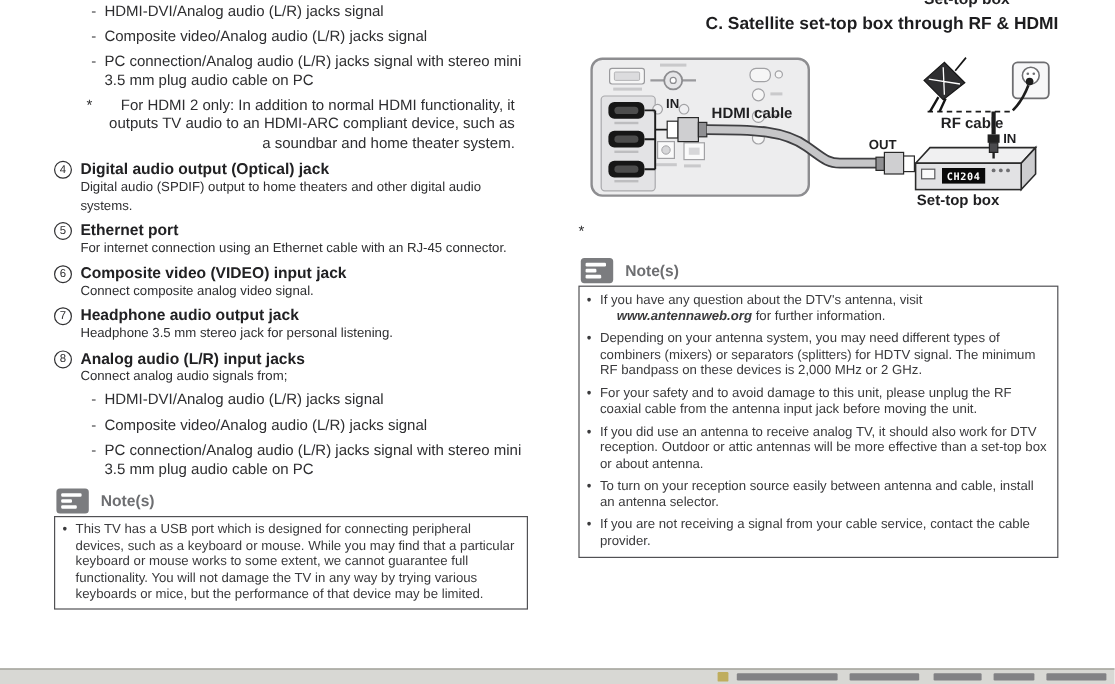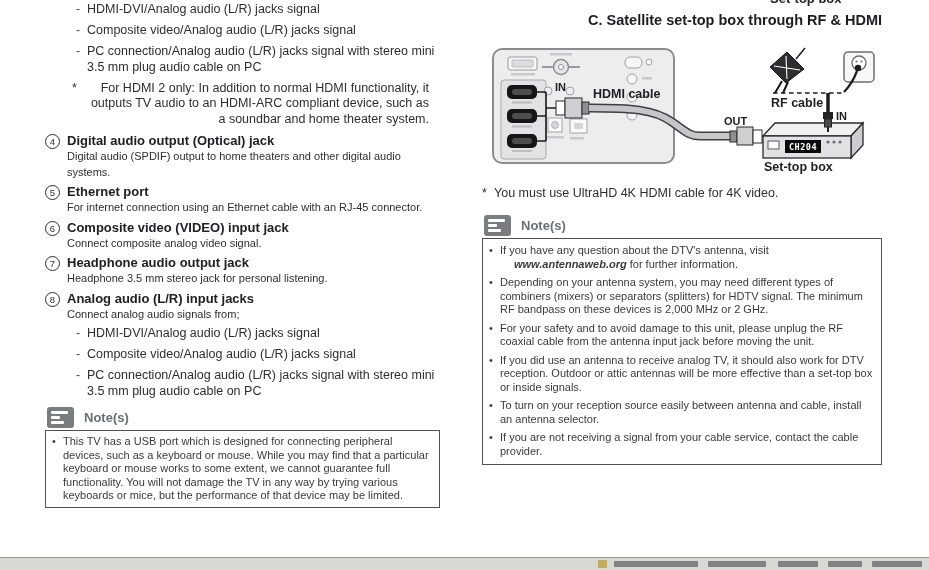--- a/index.html
+++ b/index.html
@@ -42,21 +42,21 @@
   
   .right-col{position:absolute;left:482px;top:0;width:400px;}
   .clipped-caption{position:absolute;left:288px;top:-9px;font-size:13px;font-weight:bold;color:#212123;}
   .c-heading{margin-top:12px;font-size:14.5px;font-weight:bold;color:#1d1d1f;text-align:right;}
   .diagram{position:relative;width:400px;height:132px;margin-top:18px;}
   .diagram svg{position:absolute;left:0;top:0;}
   .dlabel{position:absolute;font-weight:bold;color:#1f1f21;white-space:nowrap;}
   .lb-hdmi-in{left:73px;top:35px;font-size:11px;}
   .lb-hdmi-cable{left:111px;top:41px;font-size:12.5px;}
   .lb-out{left:242px;top:69px;font-size:11px;}
-  .lb-rf-cable{left:289px;top:50px;font-size:12.5px;text-align:center;}
+  .lb-rf-cable{left:302px;top:50px;font-size:12.5px;text-align:center;}
   .lb-rf-in{left:354px;top:64px;font-size:11px;}
   .lb-stb{left:282px;top:114px;font-size:12.5px;}
   .footnote{display:flex;margin-top:8px;font-size:12.5px;line-height:15px;}
   .footnote .star{flex:none;width:12px;}
   .right-note-head{margin-top:14px;}
   .right-note{width:400px;padding:5px 8px 6px 6px;}
 
   
   .taskbar{position:absolute;left:0;right:0;bottom:0;height:12px;background:#d8d8d4;border-top:1px solid #96968e;}
   .smudge{position:absolute;top:3px;height:6px;background:#54545a;opacity:.65;border-radius:1px;}
@@ -260,21 +260,20 @@
       <div class="dlabel lb-hdmi-in">IN</div>
       <div class="dlabel lb-hdmi-cable">HDMI cable</div>
       <div class="dlabel lb-out">OUT</div>
       <div class="dlabel lb-rf-cable">RF cable</div>
       <div class="dlabel lb-rf-in">IN</div>
       <div class="dlabel lb-stb">Set-top box</div>
     </div>
 
     <div class="footnote">
       <span class="star">*</span>
-      <span>You must use UltraHD 4K HDMI cable for 4K video.</span>
     </div>
 
     <div class="note-head right-note-head">
       <span class="note-icon">
           <i class="b1"></i>
           <i class="b2"></i>
           <i class="b3"></i>
         </span>
       <span class="note-label">Note(s)</span>
     </div>
@@ -287,21 +286,21 @@
       <div class="nb-row">
         <span class="dot">•</span>
         <span class="nb-text">Depending on your antenna system, you may need different types of combiners (mixers) or separators (splitters) for HDTV signal. The minimum RF bandpass on these devices is 2,000 MHz or 2 GHz.</span>
       </div>
       <div class="nb-row">
         <span class="dot">•</span>
         <span class="nb-text">For your safety and to avoid damage to this unit, please unplug the RF coaxial cable from the antenna input jack before moving the unit.</span>
       </div>
       <div class="nb-row">
         <span class="dot">•</span>
-        <span class="nb-text">If you did use an antenna to receive analog TV, it should also work for DTV reception. Outdoor or attic antennas will be more effective than a set-top box or inside signals.</span>
+        <span class="nb-text">If you did use an antenna to receive analog TV, it should also work for DTV reception. Outdoor or attic antennas will be more effective than a set-top box or about antenna.</span>
       </div>
       <div class="nb-row">
         <span class="dot">•</span>
         <span class="nb-text">To turn on your reception source easily between antenna and cable, install an antenna selector.</span>
       </div>
       <div class="nb-row">
         <span class="dot">•</span>
         <span class="nb-text">If you are not receiving a signal from your cable service, contact the cable provider.</span>
       </div>
     </div>

